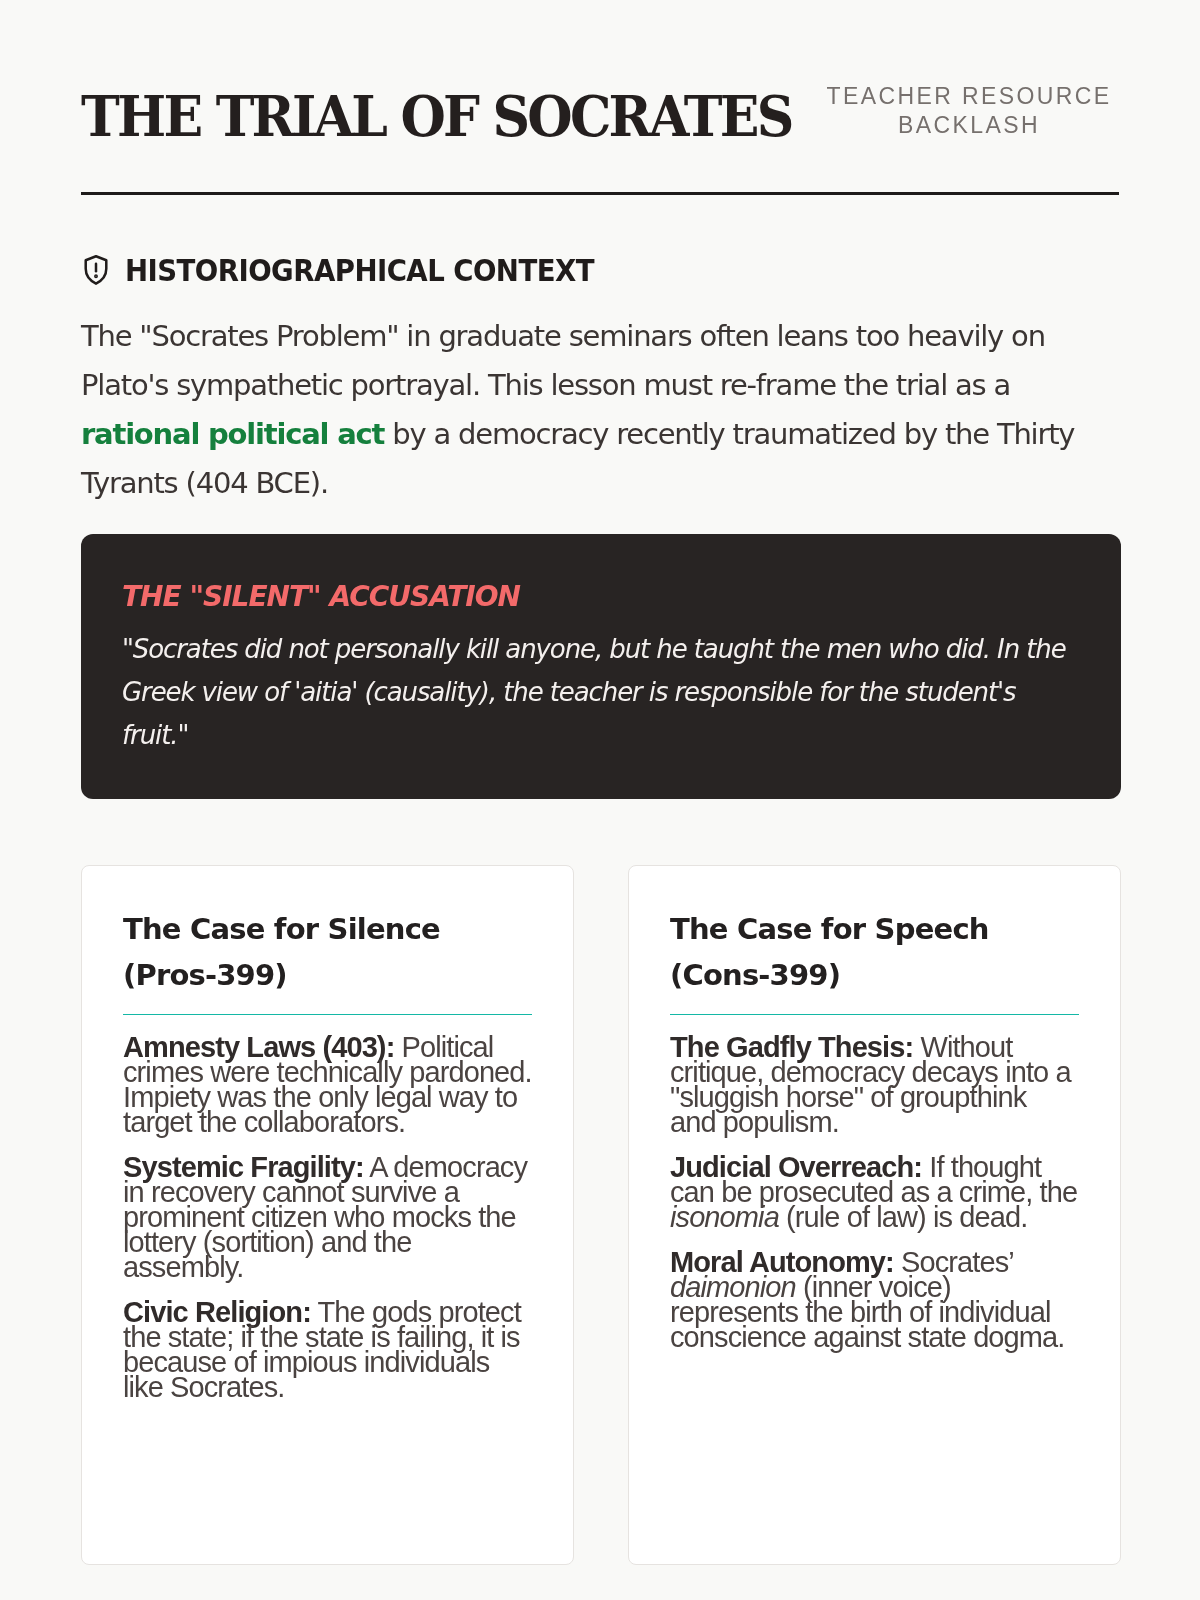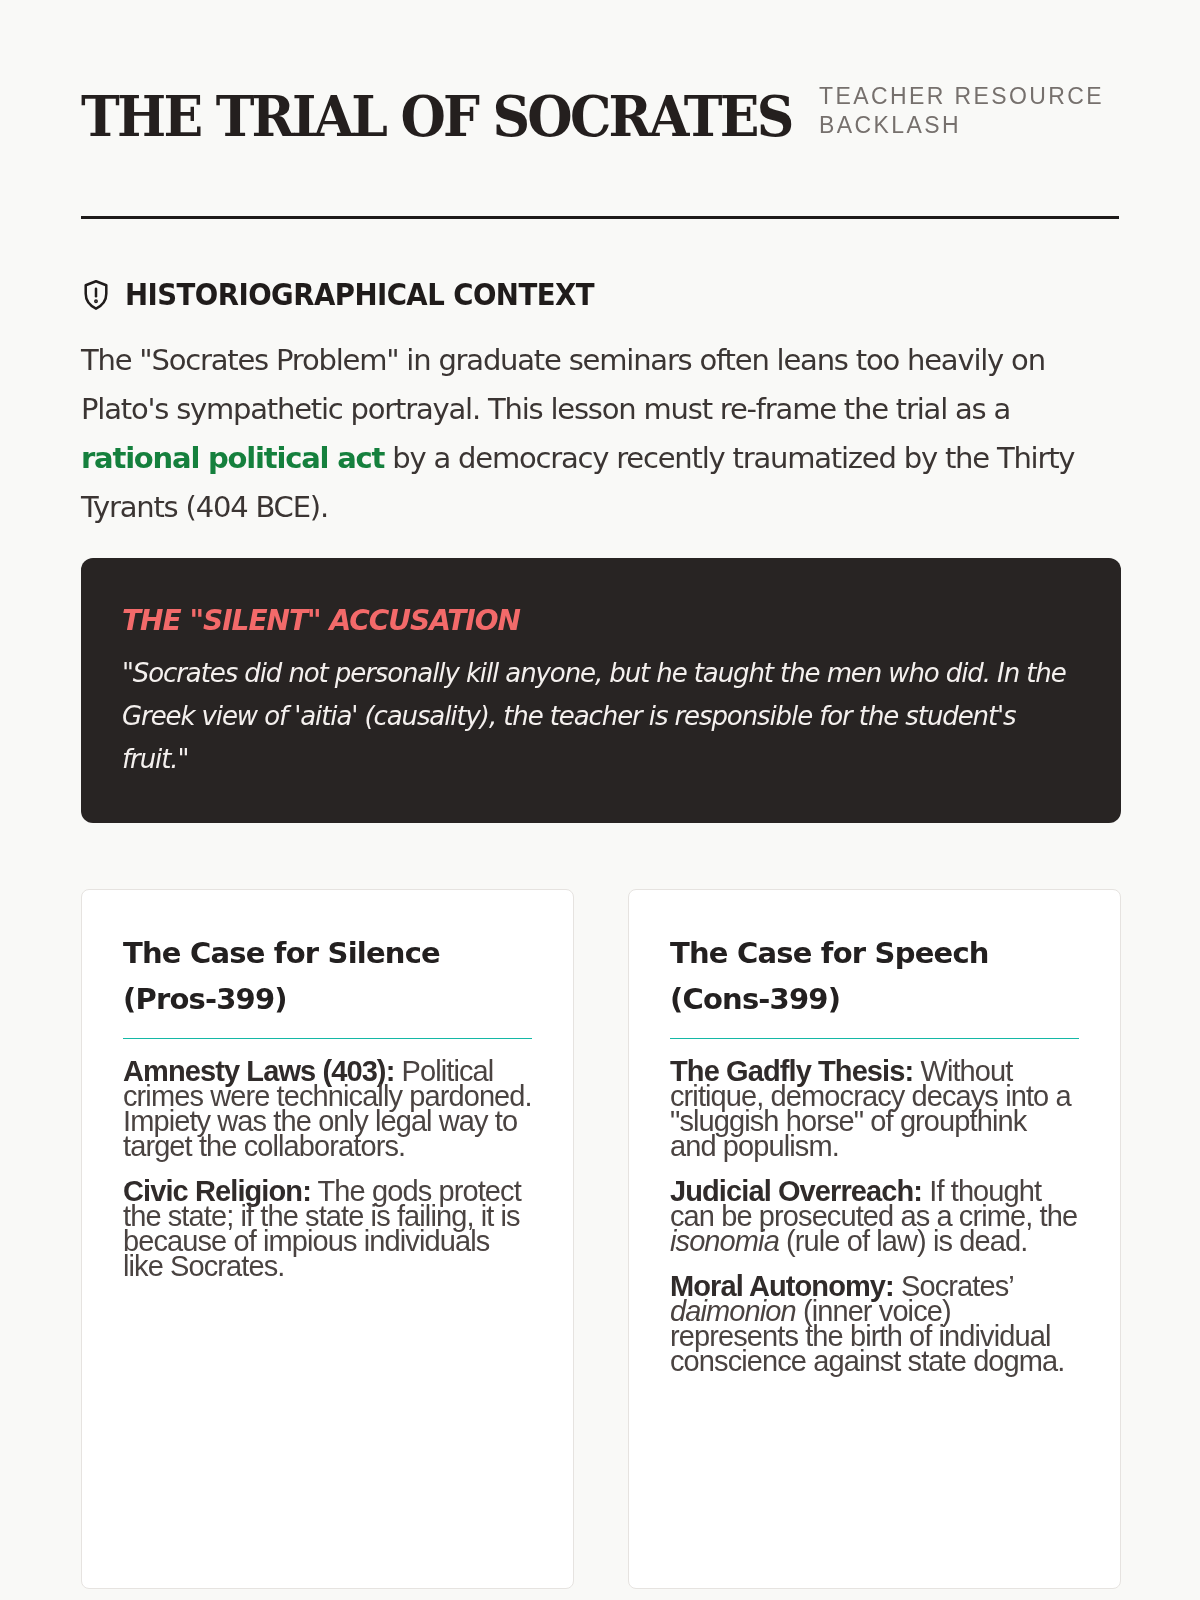--- a/index.html
+++ b/index.html
@@ -13,21 +13,21 @@
     }
     .page {
       position: relative;
       padding: 80px 81px 0 81px;
     }
     
     .header {
       display: flex;
       justify-content: space-between;
       align-items: flex-start;
-      padding-bottom: 68px;
+      padding-bottom: 44px;
       border-bottom: 3px solid #1e1b1a;
     }
     .title-block { width: 720px; }
     .main-title {
       font-family: "DejaVu Serif", "Liberation Serif", serif;
       font-weight: bold;
       font-size: 56px;
       line-height: 64px;
       letter-spacing: -3px;
       color: #241f1e;
@@ -40,36 +40,35 @@
       font-family: "Liberation Sans", sans-serif;
       font-style: italic;
       font-weight: bold;
       font-size: 32px;
       line-height: 47px;
       color: #524c4a;
       margin-top: 4px;
       letter-spacing: -0.2px;
     }
     .meta-block {
-      text-align: left;
+      text-align: center;
       font-family: "Liberation Sans", sans-serif;
       font-size: 23px;
       line-height: 29px;
       letter-spacing: 2.4px;
       color: #76706d;
       text-transform: uppercase;
       width: 300px;
       margin-top: 2px;
     }
     .meta-line { display: block; }
 
     
     .section-heading {
       display: flex;
-      align-items: center;
       margin-top: 58px;
       gap: 14px;
     }
     .section-heading .icon {
       width: 30px; height: 34px;
       display: inline-flex;
       align-items: center;
       justify-content: center;
     }
     .section-heading h2 {
@@ -190,20 +189,21 @@
   <aside class="callout">
     <div class="callout-title">THE "SILENT" ACCUSATION</div>
     <p class="callout-quote">"Socrates did not personally kill anyone, but he taught the men who did. In the Greek view of 'aitia' (causality), the teacher is responsible for the student's fruit."</p>
   </aside>
 
   <div class="cards">
     <div class="card">
       <h3 class="card-title">The Case for Silence (Pros-399)</h3>
       <ul class="card-list">
         <li class="card-item"><span class="term">Amnesty Laws (403):</span><span> Political crimes were technically pardoned. Impiety was the only legal way to target the collaborators.</span></li>
+        <li class="card-item"><span class="term">Systemic Fragility:</span><span> A democracy in recovery cannot survive a prominent citizen who mocks the lottery (sortition) and the assembly.</span></li>
         <li class="card-item"><span class="term">Civic Religion:</span><span> The gods protect the state; if the state is failing, it is because of impious individuals like Socrates.</span></li>
       </ul>
     </div>
     <div class="card">
       <h3 class="card-title">The Case for Speech (Cons-399)</h3>
       <ul class="card-list">
         <li class="card-item"><span class="term">The Gadfly Thesis:</span><span> Without critique, democracy decays into a "sluggish horse" of groupthink and populism.</span></li>
         <li class="card-item"><span class="term">Judicial Overreach:</span><span> If thought can be prosecuted as a crime, the </span><em>isonomia</em><span> (rule of law) is dead.</span></li>
         <li class="card-item"><span class="term">Moral Autonomy:</span><span> Socrates’ </span><em>daimonion</em><span> (inner voice) represents the birth of individual conscience against state dogma.</span></li>
       </ul>

